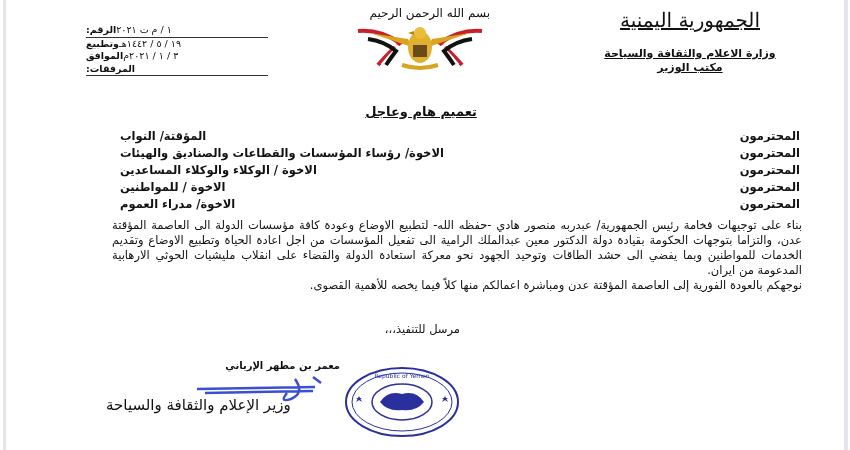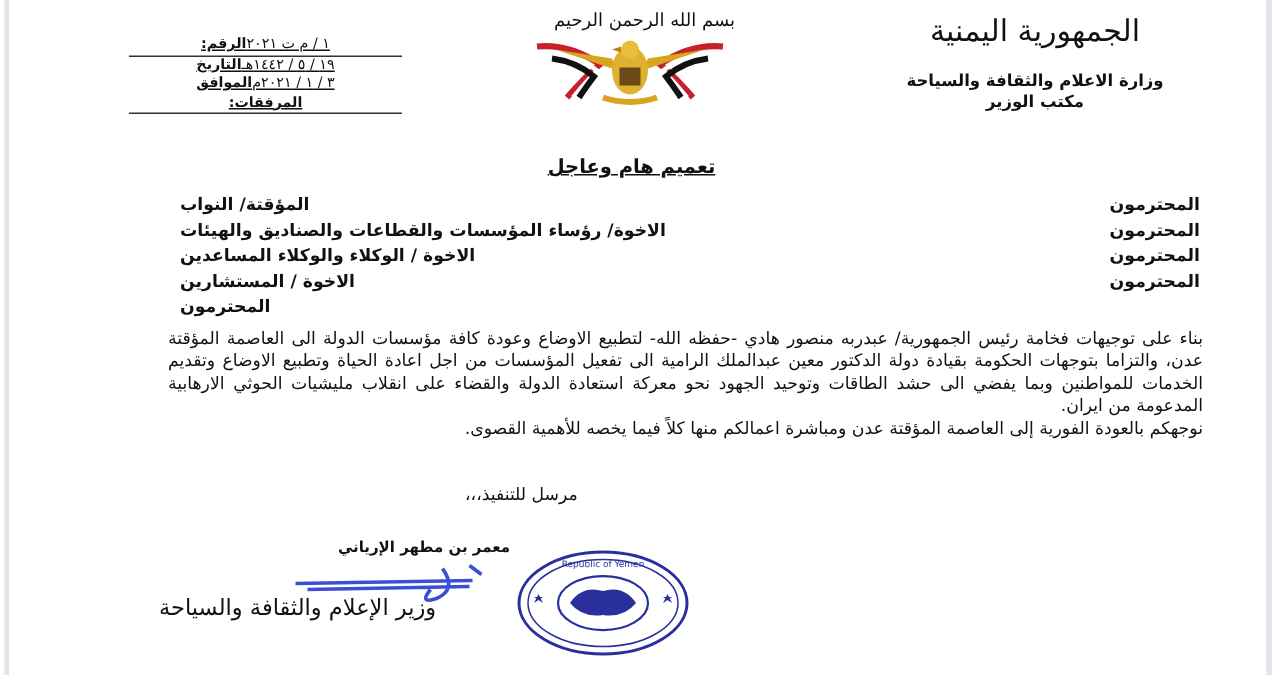--- a/index.html
+++ b/index.html
@@ -10,44 +10,44 @@
       position: relative;
       color: #111;
     }
     .edge-left { position: absolute; left: 3px; top: 0; width: 3px; height: 450px; background: #e4e4ec; }
     .edge-right { position: absolute; left: 844px; top: 0; width: 4px; height: 450px; background: #e4e4ec; }
     .page { position: absolute; left: 6px; top: 0; width: 838px; height: 450px; background: #fff; }
 
     .rtl { direction: rtl; unicode-bidi: embed; }
 
     
-    .hdr-right { position: absolute; right: 60px; top: 8px; width: 200px; text-align: center; }
+    .hdr-right { position: absolute; right: 60px; top: 8px; width: 200px; text-align: center; text-decoration: underline; }
     .hdr-right .rep { font-family: "DejaVu Serif", serif; font-size: 20px; letter-spacing: 1px; line-height: 24px; }
     .hdr-right .min { font-size: 11px; font-weight: bold; line-height: 14px; margin-top: 15px; }
     .hdr-right .off { font-size: 11px; font-weight: bold; line-height: 14px; }
 
     
     .emblem { position: absolute; left: 350px; top: 5px; width: 140px; height: 70px; text-align: right; }
     .bism { font-family: "DejaVu Serif", serif; font-size: 12px; line-height: 16px; }
 
     
     .ref { position: absolute; left: 86px; top: 24px; width: 182px; font-size: 9.5px; line-height: 12.5px; }
-    .ref .row { display: flex; flex-direction: row-reverse; justify-content: center; text-decoration: underline; }
+    .ref .row { display: flex; flex-direction: row-reverse; justify-content: flex-start; }
     .ref .row .lbl { font-weight: bold; }
     .ref .ul { border-bottom: 1px solid #333; }
 
     .title { position: absolute; left: 346px; top: 104px; width: 150px; text-align: center;
       font-size: 13px; font-weight: bold; text-decoration: underline; }
 
     .addr { position: absolute; left: 120px; top: 128px; width: 680px; font-size: 11.5px; font-weight: bold; }
     .addr .line { display: flex; flex-direction: row-reverse; justify-content: space-between; height: 17px; line-height: 17px; }
 
     .body { position: absolute; left: 112px; top: 218px; width: 690px; font-size: 11.5px; line-height: 15px; text-align: justify; text-align-last: right; }
     .body p { margin: 0; }
-    .send { position: absolute; left: 310px; top: 322px; width: 150px; font-size: 11.5px; text-align: left; }
+    .send { position: absolute; left: 310px; top: 322px; width: 150px; font-size: 11.5px; text-align: right; }
 
     .sig-name { position: absolute; left: 100px; top: 360px; width: 240px; font-size: 10px; font-weight: bold; text-align: right; }
     .sig-title { position: absolute; left: 106px; top: 396px; width: 230px; font-size: 15px; font-weight: normal; text-align: left; }
     .signature { position: absolute; left: 195px; top: 375px; }
     .seal { position: absolute; left: 340px; top: 360px; }
   </style>
 </head>
 <body>
 
 <div class="edge-left"></div>
@@ -83,21 +83,21 @@
     <path d="M52 44 Q70 50 88 44" stroke="#d9a520" stroke-width="4" fill="none"></path>
   </svg>
 </div>
 
 <div class="ref rtl">
   <div class="row ul">
     <span class="lbl">الرقم:</span>
     <span>١ / م ت ٢٠٢١</span>
   </div>
   <div class="row">
-    <span class="lbl">التاريخ</span>
+    <span class="lbl">وتطبيع</span>
     <span>١٩ / ٥ / ١٤٤٢هـ</span>
   </div>
   <div class="row">
     <span class="lbl">الموافق</span>
     <span>٣ / ١ / ٢٠٢١م</span>
   </div>
   <div class="row ul">
     <span class="lbl">المرفقات:</span>
     <span></span>
   </div>
@@ -112,24 +112,25 @@
   </div>
   <div class="line">
     <span>الاخوة/ رؤساء المؤسسات والقطاعات والصناديق والهيئات</span>
     <span>المحترمون</span>
   </div>
   <div class="line">
     <span>الاخوة / الوكلاء والوكلاء المساعدين</span>
     <span>المحترمون</span>
   </div>
   <div class="line">
-    <span>الاخوة / المستشارين</span>
+    <span>الاخوة / للمواطنين</span>
     <span>المحترمون</span>
   </div>
   <div class="line">
+    <span>الاخوة/ مدراء العموم</span>
     <span>المحترمون</span>
   </div>
 </div>
 
 <div class="body rtl">
   <p>بناء على توجيهات فخامة رئيس الجمهورية/ عبدربه منصور هادي -حفظه الله- لتطبيع الاوضاع وعودة كافة مؤسسات الدولة الى العاصمة المؤقتة عدن، والتزاما بتوجهات الحكومة بقيادة دولة الدكتور معين عبدالملك الرامية الى تفعيل المؤسسات من اجل اعادة الحياة وتطبيع الاوضاع وتقديم الخدمات للمواطنين وبما يفضي الى حشد الطاقات وتوحيد الجهود نحو معركة استعادة الدولة والقضاء على انقلاب مليشيات الحوثي الارهابية المدعومة من ايران.</p>
   <p>نوجهكم بالعودة الفورية إلى العاصمة المؤقتة عدن ومباشرة اعمالكم منها كلاً فيما يخصه للأهمية القصوى.</p>
 </div>
 <div class="send rtl">مرسل للتنفيذ،،،</div>
 

